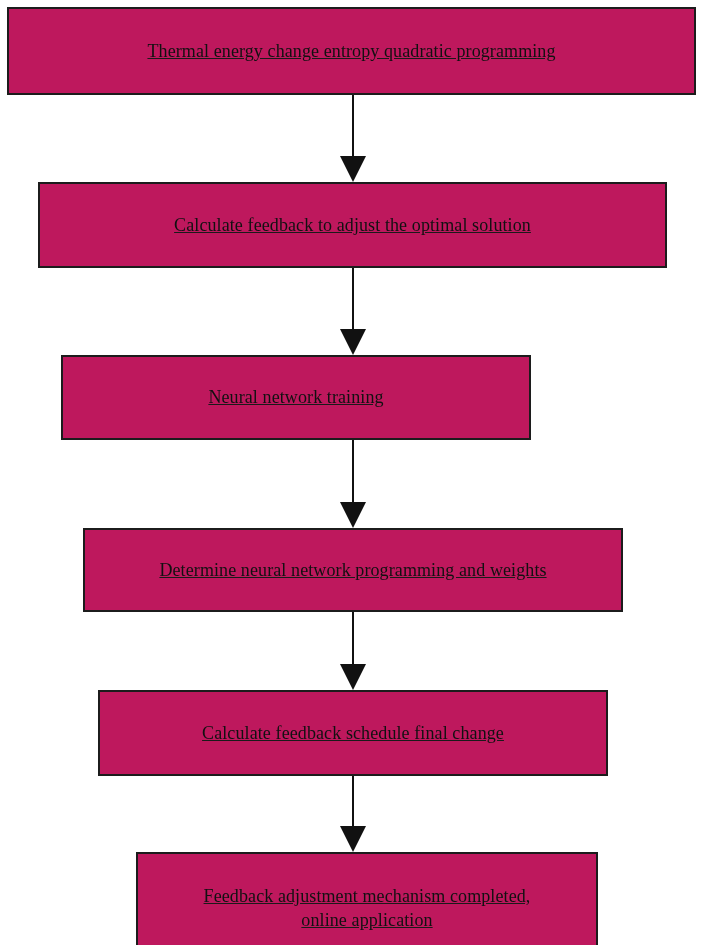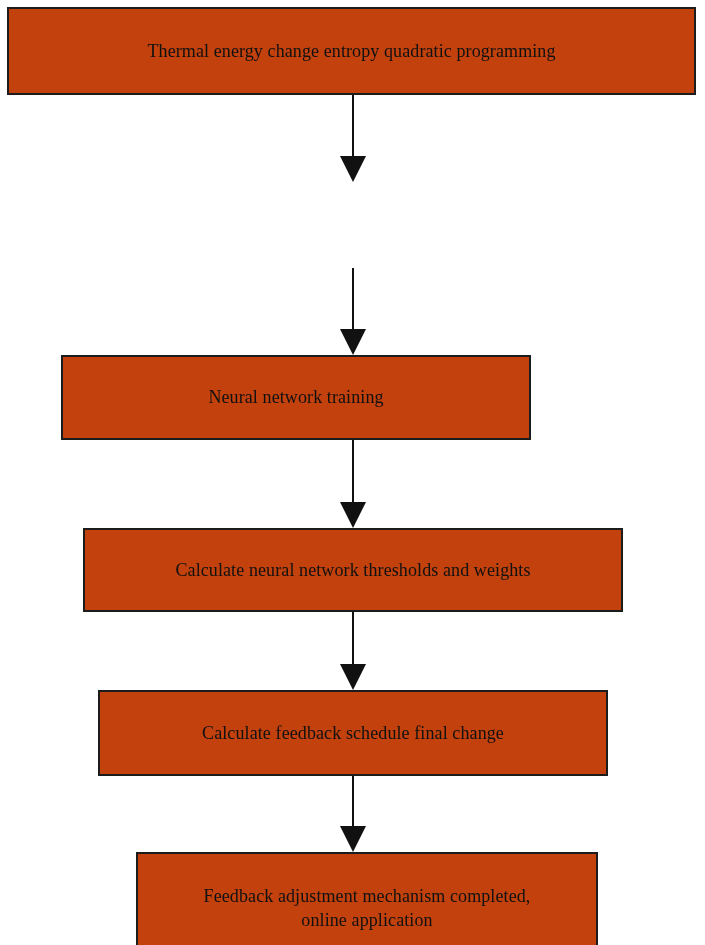--- a/index.html
+++ b/index.html
@@ -16,26 +16,27 @@
     position: relative;
     width: 705px;
     height: 945px;
     background: #ffffff;
     overflow: hidden;
   }
   .node {
     position: absolute;
     box-sizing: border-box;
     border: 2px solid #1c1c1c;
-    background: #c2410c;
+    background: #be185d;
     display: flex;
     align-items: center;
     justify-content: center;
     text-align: center;
     padding: 4px 10px;
+    text-decoration: underline;
   }
   .node-label {
     font-family: "Liberation Serif", "DejaVu Serif", serif;
     font-size: 18px;
     line-height: 1.35;
     color: #111111;
     letter-spacing: 0.1px;
     white-space: pre-line;
   }
   .connector {
@@ -64,27 +65,30 @@
 </style>
 </head>
 <body>
 
 <div id="canvas">
 
   <div class="node" style="left:7px; top:7px; width:689px; height:88px;">
     <span class="node-label">Thermal energy change entropy quadratic programming</span>
   </div>
 
+  <div class="node" style="left:38px; top:182px; width:629px; height:86px;">
+    <span class="node-label">Calculate feedback to adjust the optimal solution</span>
+  </div>
 
   <div class="node" style="left:61px; top:355px; width:470px; height:85px;">
     <span class="node-label">Neural network training</span>
   </div>
 
   <div class="node" style="left:83px; top:528px; width:540px; height:84px;">
-    <span class="node-label">Calculate neural network thresholds and weights</span>
+    <span class="node-label">Determine neural network programming and weights</span>
   </div>
 
   <div class="node" style="left:98px; top:690px; width:510px; height:86px;">
     <span class="node-label">Calculate feedback schedule final change</span>
   </div>
 
   <div class="node" style="left:136px; top:852px; width:462px; height:112px;">
     <span class="node-label">Feedback adjustment mechanism completed,
 online application</span>
   </div>

